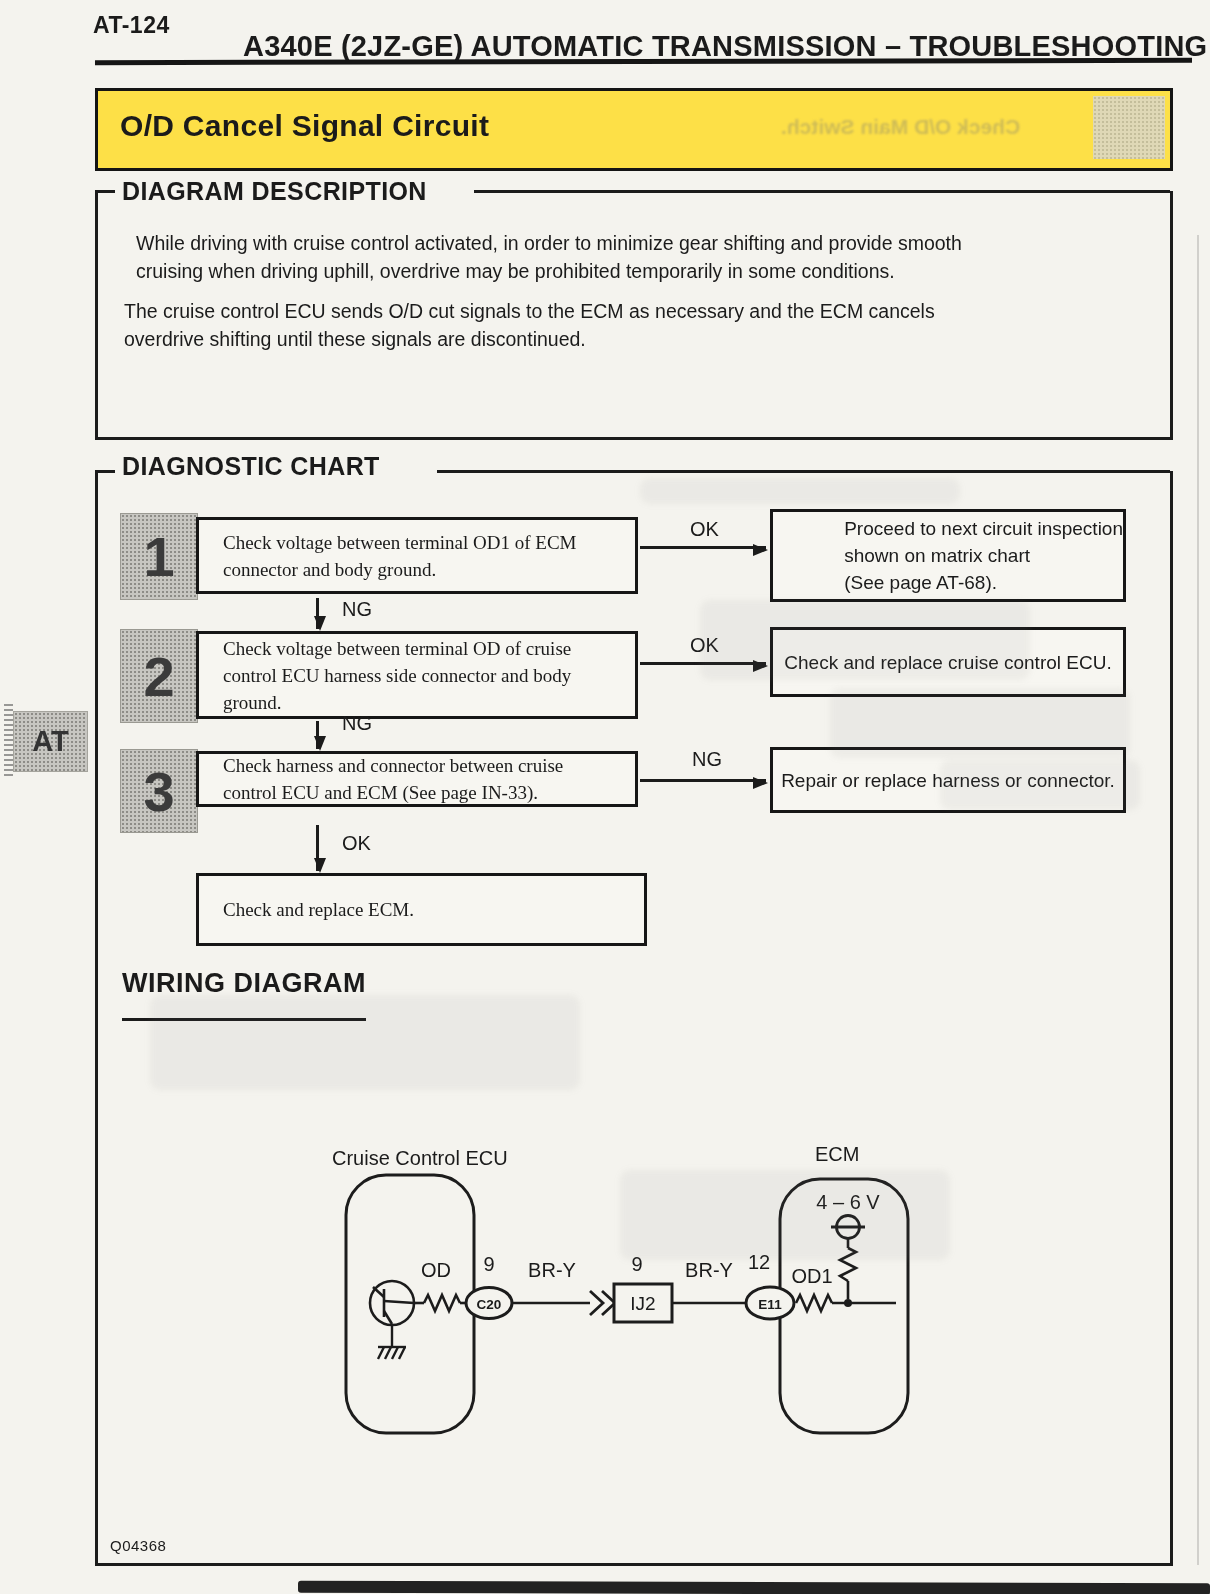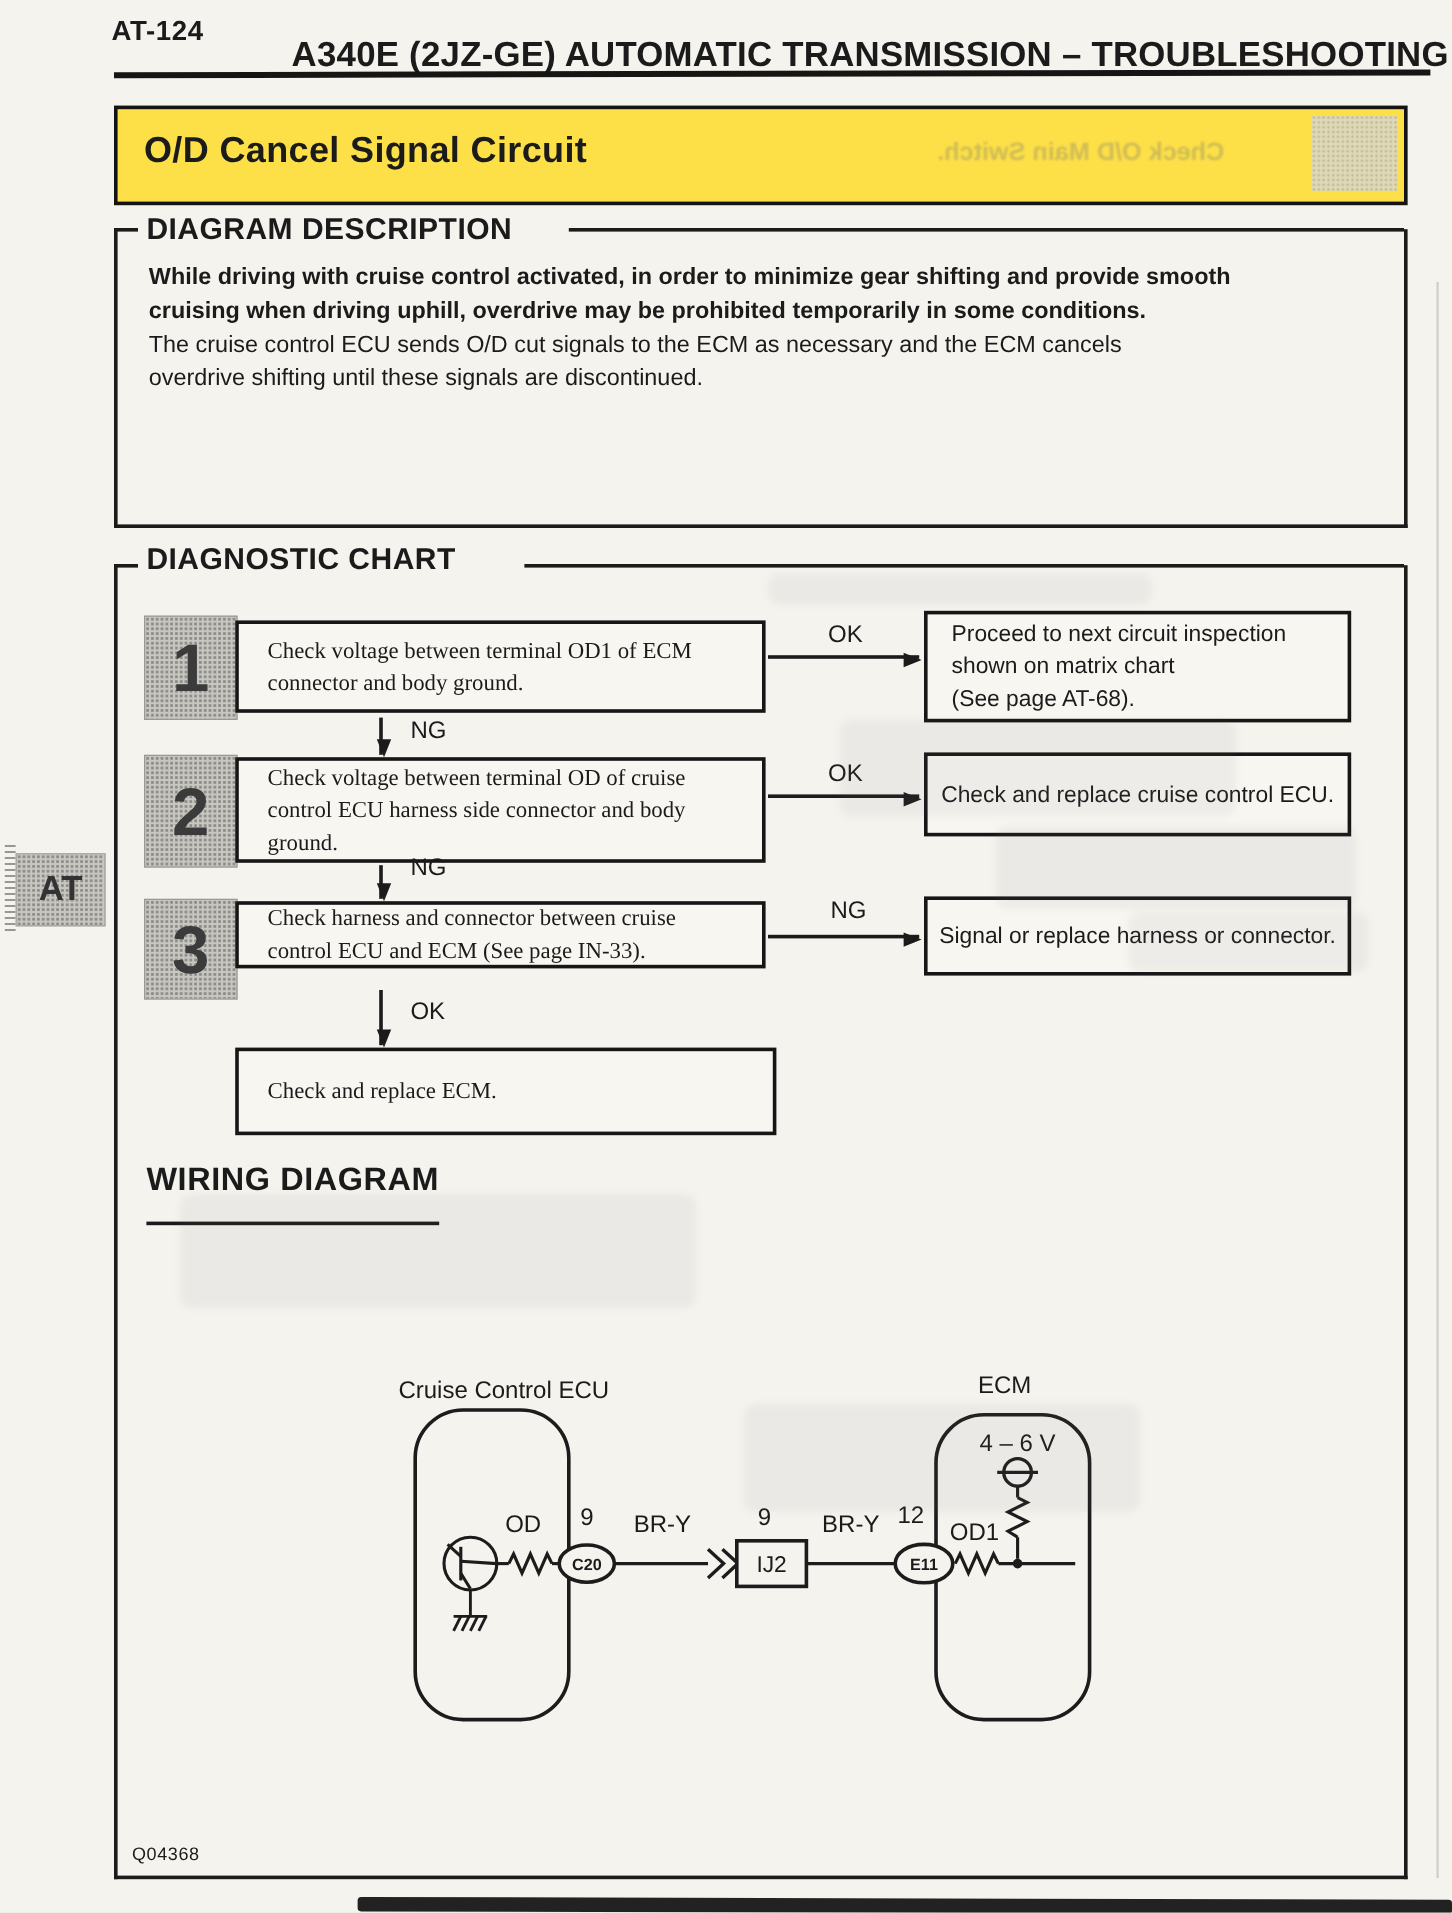--- a/index.html
+++ b/index.html
@@ -85,42 +85,42 @@
     <span class="title-text">O/D Cancel Signal Circuit</span>
     <span class="ghost-title">Check O/D Main Switch.</span>
     <div class="ghost-patch"></div>
   </div>
 
   <div class="abs sec-dash" style="left:95px;top:190px;width:20px;"></div>
   <h2 class="abs sec-heading" style="left:122px;top:177px;margin:0;">DIAGRAM DESCRIPTION</h2>
   <div class="abs sec-topline" style="left:474px;top:190px;width:696px;"></div>
   <div class="abs sec-box" style="left:95px;top:191px;width:1072px;height:246px;">
     <div style="padding:26px 30px 0 26px;">
-      <p class="body-par pre" style="margin:0;font-weight:bold;">While driving with cruise control activated, in order to minimize gear shifting and provide smooth
+      <p class="body-par pre" style="margin:12px;">While driving with cruise control activated, in order to minimize gear shifting and provide smooth
 cruising when driving uphill, overdrive may be prohibited temporarily in some conditions.</p>
       <p class="body-par pre" style="margin:0;">The cruise control ECU sends O/D cut signals to the ECM as necessary and the ECM cancels
 overdrive shifting until these signals are discontinued.</p>
     </div>
   </div>
 
   <div class="abs sec-dash" style="left:95px;top:470px;width:20px;"></div>
   <h2 class="abs sec-heading" style="left:122px;top:452px;margin:0;">DIAGNOSTIC CHART</h2>
   <div class="abs sec-topline" style="left:437px;top:470px;width:733px;"></div>
   <div class="abs sec-box" style="left:95px;top:471px;width:1072px;height:1092px;"></div>
 
   <div class="abs step-num halftone" style="left:120px;top:513px;width:76px;height:85px;">
       <span>1</span>
     </div>
   <div class="abs step-box" style="left:196px;top:517px;width:442px;height:77px;">
     <span class="pre">Check voltage between terminal OD1 of ECM
 connector and body ground.</span>
   </div>
   <div class="abs flow-label" style="left:690px;top:518px;">OK</div>
   <div class="abs arrow-h" style="left:640px;top:546px;width:126px;"></div>
-  <div class="abs result-box result-left pre" style="left:770px;top:509px;width:356px;height:93px;">
+  <div class="abs result-box result-left pre" style="left:770px;top:509px;width:356px;height:93px;justify-content:flex-end;">
     <span class="pre">Proceed to next circuit inspection
 shown on matrix chart
 (See page AT-68).</span>
   </div>
   <div class="abs arrow-v" style="left:316px;top:598px;height:31px;"></div>
   <div class="abs flow-label" style="left:342px;top:598px;">NG</div>
 
   <div class="abs step-num halftone" style="left:120px;top:629px;width:76px;height:92px;">
       <span>2</span>
     </div>
@@ -140,21 +140,21 @@
   <div class="abs step-num halftone" style="left:120px;top:749px;width:76px;height:82px;">
       <span>3</span>
     </div>
   <div class="abs step-box" style="left:196px;top:751px;width:442px;height:56px;">
     <span class="pre">Check harness and connector between cruise
 control ECU and ECM (See page IN-33).</span>
   </div>
   <div class="abs flow-label" style="left:692px;top:748px;">NG</div>
   <div class="abs arrow-h" style="left:640px;top:779px;width:126px;"></div>
   <div class="abs result-box result-center" style="left:770px;top:747px;width:356px;height:66px;">
-    <span>Signal or replace harness or connector.</span>
+    <span>Repair or replace harness or connector.</span>
   </div>
   <div class="abs arrow-v" style="left:316px;top:825px;height:46px;"></div>
   <div class="abs flow-label" style="left:342px;top:832px;">OK</div>
 
   <div class="abs step-box" style="left:196px;top:873px;width:451px;height:73px;">
     <span>Check and replace ECM.</span>
   </div>
 
   <h2 class="abs wiring-heading" style="margin:0;">WIRING DIAGRAM</h2>
 

